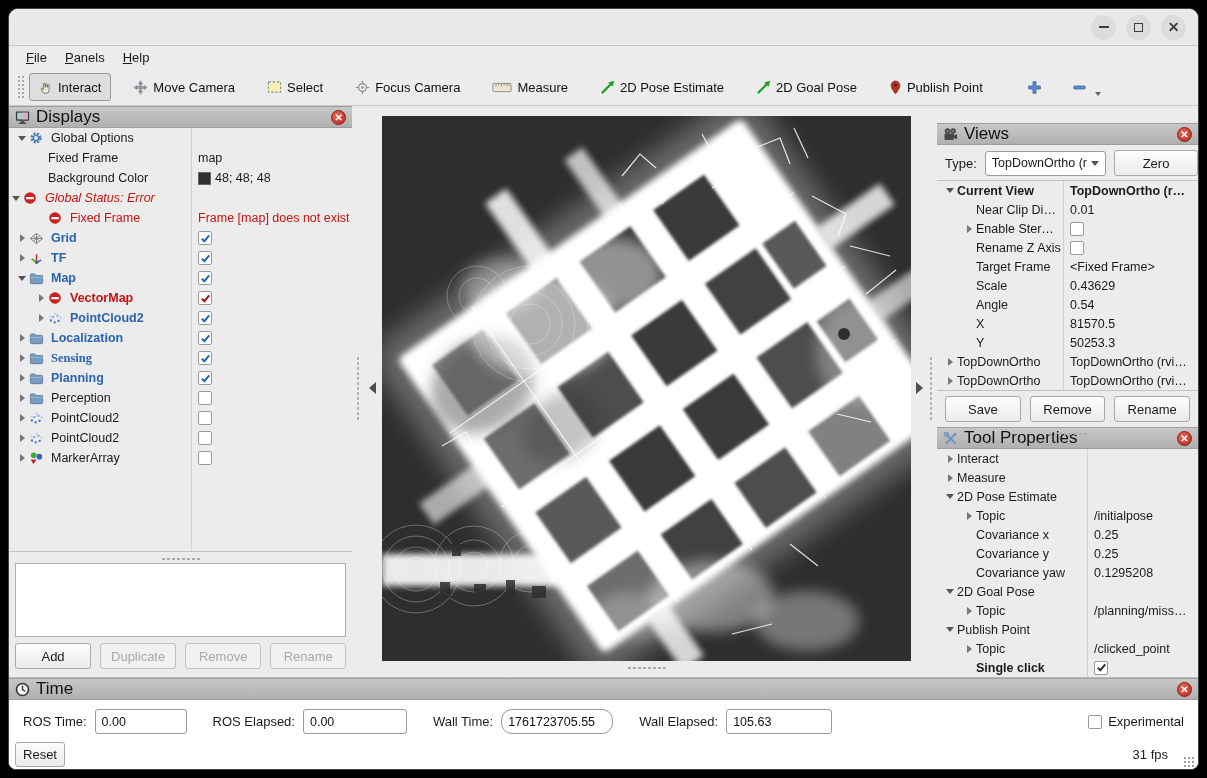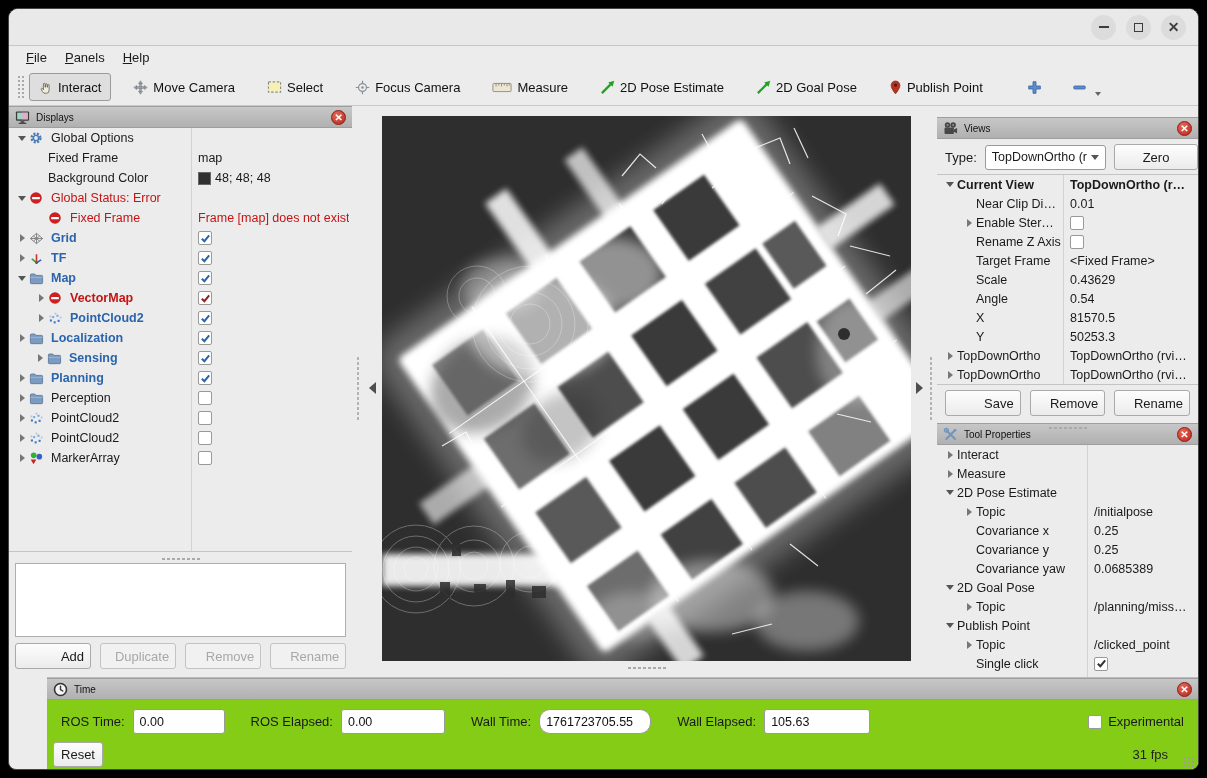--- a/index.html
+++ b/index.html
@@ -53,21 +53,21 @@
 
   .center-col { width:529px; display:flex; flex-direction:column; background:#ececec; }
   .viewport { margin-top:10px; width:529px; height:545px; background:#2e2e2e; }
   .below-viewport { flex:1; position:relative; }
   .hdots { position:absolute; left:50%; top:5px; width:40px; height:4px; transform:translateX(-50%);
            background-image:radial-gradient(#aaa 35%, transparent 37%); background-size:5px 4px; }
 
   
   .panel-header { height:22px; background:linear-gradient(#c7c7c7,#b0b0b0); border:1px solid #9e9e9e;
                   border-left:none; border-right:none; display:flex; align-items:center; padding:0 6px; gap:6px; }
-  .panel-header .ptitle { flex:1; font-size:10px; color:#111; }
+  .panel-header .ptitle { flex:1; font-size:17px; color:#111; }
   .close-btn { width:15px; height:15px; border-radius:50%; background:radial-gradient(circle at 35% 30%, #e06a5a, #bf2318);
                border:1px solid #8f1a10; color:#fff; font-size:10px; line-height:13px; text-align:center;
                font-weight:bold; cursor:pointer; }
   .picon svg { display:block; }
 
   
   .tree { position:relative; background:#ececec; border-bottom:1px solid #c4c4c4; overflow:hidden; }
   .tree .divider { position:absolute; top:0; bottom:0; width:1px; background:#d2d2d2; }
   .trow { display:flex; align-items:center; }
   .displays-tree .trow { height:20px; } .small-tree .trow { height:19px; }
@@ -83,33 +83,33 @@
   .cBlue { color:#2a64ad; } .cRed { color:#c41414; }
   .checkbox { width:14px; height:14px; background:#fff; border:1px solid #999; border-radius:2px;
               display:flex; align-items:center; justify-content:center; flex:none; cursor:pointer; }
   .swatch { width:13px; height:13px; background:#303030; border:1px solid #666; flex:none; }
 
   
   .btn { height:26px; background:linear-gradient(#fdfdfd,#ebebeb); border:1px solid #a9a9a9; border-radius:3px;
          font-size:13px; color:#1a1a1a; cursor:pointer; font-family:inherit; }
   .btn:disabled { color:#a8a8a8; background:#f1f1f1; border-color:#c3c3c3; }
   .btn-row { display:flex; gap:9px; padding:6px; }
-  .btn-row .btn { flex:1;text-align:right; }
+  .btn-row .btn { flex:1; }
   .help-box { margin:2px 6px 0 6px; height:74px; background:#fff; border:1px solid #aeaeae; }
   .hsplit { height:9px; position:relative; }
 
   .type-row { display:flex; align-items:center; gap:8px; padding:5px 0 4px 8px; }
   .combo { flex:1; height:25px; background:#fff; border:1px solid #9a9a9a; border-radius:3px;
            display:flex; align-items:center; padding:0 6px; gap:4px; cursor:pointer; overflow:hidden; }
   .combo .ctext { flex:1; font-size:12.5px; white-space:nowrap; overflow:hidden; }
   .combo .carrow { width:0; height:0; border-left:4px solid transparent; border-right:4px solid transparent; border-top:5px solid #555; }
   .zero-btn { width:84px; height:26px; }
 
   
-  .time-panel { height:94px; border-top:1px solid #bdbdbd; background:#84cc16; position:relative;margin-left:38px; }
+  .time-panel { height:94px; border-top:1px solid #bdbdbd; background:#ffffff; position:relative; }
   .time-fields { display:flex; align-items:center; gap:8px; padding:9px 14px 0 14px; }
   .tf-label { white-space:nowrap; }
   .tf-input { height:25px; background:#fff; border:1px solid #9a9a9a; border-radius:3px; padding:0 6px;
               font-size:12.5px; font-family:inherit; color:#111; }
   .tf-gap { width:10px; }
   .time-bottom { display:flex; align-items:center; justify-content:space-between; padding:8px 30px 0 6px; }
   .reset-btn { width:50px; height:25px; }
   .fps { font-size:13px; color:#222; }
   .exp-check { margin-left:auto; display:flex; align-items:center; gap:6px; }
   .grip { position:absolute; right:3px; bottom:3px; width:12px; height:12px;
@@ -282,21 +282,21 @@
           <div class="trow">
             <div class="tlabel" style="width: 182px; padding-left: 39px;">
               <span class="tname">Background Color</span>
             </div>
             <div class="tvalue">
               <span class="swatch" style="background: rgb(48, 48, 48);"></span>
               <span class="vtext">48; 48; 48</span>
             </div>
           </div>
           <div class="trow">
-            <div class="tlabel" style="width: 182px; padding-left: 6px;">
+            <div class="tlabel" style="width: 182px;  font-style: italic;">
               <span class="exp down"></span>
               <span class="ticon">
                 <svg width="14" height="14" viewBox="0 0 16 16">
                   <circle cx="8" cy="8" r="6.6" fill="#ce2020"></circle>
                   <rect x="3.4" y="6.8" width="9.2" height="2.5" rx="1.1" fill="#fff"></rect>
                 </svg>
               </span>
               <span class="tname cRed">Global Status: Error</span>
             </div>
             <div class="tvalue"></div>
@@ -442,21 +442,21 @@
             </div>
             <div class="tvalue">
               <span class="checkbox">
                 <svg width="11" height="11" viewBox="0 0 12 12">
                   <path d="M2 6.2 L4.8 9 L10 2.6" fill="none" stroke="#2a64ad" stroke-width="2.2"></path>
                 </svg>
               </span>
             </div>
           </div>
           <div class="trow">
-            <div class="tlabel" style="width: 182px; padding-left: 24px;">
+            <div class="tlabel" style="width: 182px; padding-left: 6px; font-family: Liberation Serif, serif;">
               <span class="exp right"></span>
               <span class="ticon">
                 <svg width="15" height="15" viewBox="0 0 16 16">
                   <path d="M1.5 4.2 q0-1 1-1 h3.6 l1.4 1.5 h6 q1 0 1 1 v6.8 q0 1-1 1 h-11 q-1 0-1-1z" fill="#7b9cc0" stroke="#56769a" stroke-width=".9"></path>
                   <path d="M1.5 6.8 h13" stroke="#9db8d4" stroke-width="1"></path>
                 </svg>
               </span>
               <span class="tname bold cBlue">Sensing</span>
             </div>
             <div class="tvalue">
@@ -713,21 +713,21 @@
           <span class="hdots"></span>
         </div>
     </div>
 
     <div class="gutter gr">
       <span class="gdots"></span>
       <span class="collapse-arrow"></span>
     </div>
 
     <div class="right-col">
-      <section style="margin-top:11px;">
+      <section style="margin-top:17px;">
         <header class="panel-header">
           <span class="picon">
               <svg width="15" height="15" viewBox="0 0 16 16">
                 <circle cx="4.8" cy="4.3" r="2.9" fill="#474747"></circle>
                 <circle cx="10.8" cy="4.3" r="2.9" fill="#474747"></circle>
                 <circle cx="4.8" cy="4.3" r="1.1" fill="#909090"></circle>
                 <circle cx="10.8" cy="4.3" r="1.1" fill="#909090"></circle>
                 <rect x="1.6" y="7" width="10" height="6.8" rx="1" fill="#474747"></rect>
                 <path d="M11.6 9 L15 7.4 V13 L11.6 11.4z" fill="#474747"></path>
               </svg>
@@ -910,21 +910,21 @@
               </div>
               <div class="tvalue">
                 <span class="vtext">0.25</span>
               </div>
             </div>
             <div class="trow">
               <div class="tlabel" style="width: 150px; padding-left: 39px;">
                 <span class="tname">Covariance yaw</span>
               </div>
               <div class="tvalue">
-                <span class="vtext">0.0685389</span>
+                <span class="vtext">0.1295208</span>
               </div>
             </div>
             <div class="trow">
               <div class="tlabel" style="width: 150px; padding-left: 6px;">
                 <span class="exp down"></span>
                 <span class="tname">2D Goal Pose</span>
               </div>
               <div class="tvalue"></div>
             </div>
             <div class="trow">
@@ -946,21 +946,21 @@
             <div class="trow">
               <div class="tlabel" style="width: 150px; padding-left: 25px;">
                 <span class="exp right"></span>
                 <span class="tname">Topic</span>
               </div>
               <div class="tvalue">
                 <span class="vtext">/clicked_point</span>
               </div>
             </div>
             <div class="trow">
-              <div class="tlabel" style="width: 150px; padding-left: 39px;">
+              <div class="tlabel" style="width: 150px; padding-left: 39px; font-weight: bold;">
                 <span class="tname">Single click</span>
               </div>
               <div class="tvalue">
                 <span class="checkbox">
                   <svg width="11" height="11" viewBox="0 0 12 12">
                     <path d="M2 6.2 L4.8 9 L10 2.6" fill="none" stroke="#333" stroke-width="2.2"></path>
                   </svg>
                 </span>
               </div>
             </div>

